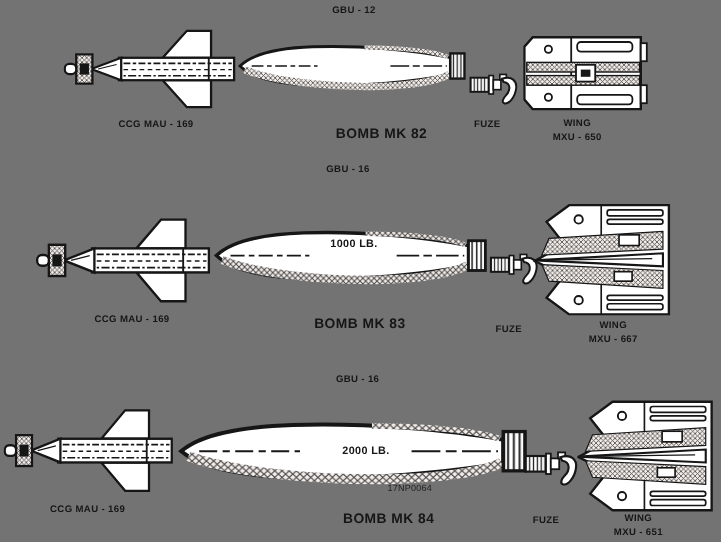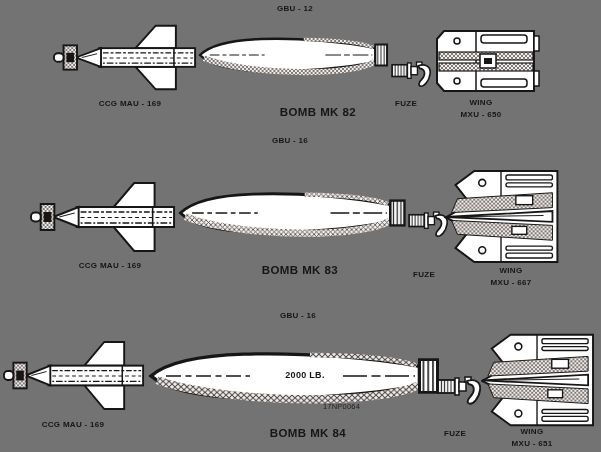--- a/index.html
+++ b/index.html
@@ -117,20 +117,21 @@
   </svg>
 
   <svg class="part" style="left:178px;top:187px" width="230" height="52" viewBox="0 0 196 44" preserveAspectRatio="none">
     <path d="M 2 22 C 12 12.5 34 7 64 6 C 104 4.5 152 9 181 15 L 181 29 C 152 35 104 39.5 64 38 C 34 37 12 31.5 2 22 Z" fill="#fff" stroke="#161616" stroke-width="2.4"></path>
     <path d="M 6 25 C 30 35 80 40 120 39 C 152 38 172 33.5 180 29" fill="none" stroke="url(#hx)" stroke-width="6"></path>
     <path d="M 108 6.5 C 145 7 168 10 179 14.5" fill="none" stroke="url(#hx)" stroke-width="3.5"></path>
     <line x1="12" y1="22" x2="68" y2="22" stroke="#161616" stroke-width="1.2" stroke-dasharray="10 3 4 3"></line>
     <line x1="130" y1="22" x2="178" y2="22" stroke="#161616" stroke-width="1.2" stroke-dasharray="16 3 6 3"></line>
     <rect x="181" y="11.5" width="12" height="21" fill="url(#ribs)" stroke="#161616" stroke-width="2"></rect>
   </svg>
+  <div class="weight" style="left:240px;top:198px;width:110px">1000 LB.</div>
 
   <svg class="part" style="left:407px;top:203px" width="44" height="38" viewBox="0 0 46 42">
     <rect x="1" y="13" width="17" height="13" fill="url(#ribs)" stroke="#161616" stroke-width="1.8"></rect>
     <rect x="18" y="11" width="4" height="17" fill="#fff" stroke="#161616" stroke-width="1.5"></rect>
     <rect x="22" y="15" width="7" height="9" fill="#fff" stroke="#161616" stroke-width="1.5"></rect>
     <rect x="28" y="10" width="6" height="5" fill="#fff" stroke="#161616" stroke-width="1.5"></rect>
     <path d="M 30 14 C 39 11 44 16 43 23 C 42 31 36 38 32 36.5 C 29.5 35.5 31 32 33.5 29.5 C 38 25 38.5 18 31.5 17 Z" fill="#fff" stroke="#161616" stroke-width="1.8"></path>
   </svg>
 
   <svg class="part" style="left:444px;top:170px" width="116" height="93" viewBox="0 0 116 94">
@@ -207,20 +208,20 @@
     <rect x="62" y="84" width="47" height="5" rx="2" fill="#fff" stroke="#161616" stroke-width="1.4"></rect>
     <polygon points="13,29 109,23 109,38 7,43" fill="url(#hx)" stroke="#161616" stroke-width="1"></polygon>
     <polygon points="7,51 109,56 109,71 13,65" fill="url(#hx)" stroke="#161616" stroke-width="1"></polygon>
     <polygon points="1,47.5 109,41.5 109,52.5" fill="#fff" stroke="#161616" stroke-width="1.8"></polygon>
     <line x1="8" y1="47.3" x2="100" y2="46" stroke="#161616" stroke-width="1"></line>
     <rect x="72" y="26" width="17" height="9" fill="#fff" stroke="#161616" stroke-width="1.4"></rect>
     <rect x="68" y="57" width="15" height="8" fill="#fff" stroke="#161616" stroke-width="1.4"></rect>
   </svg>
 
   <div class="lbl" style="left:21px;top:420px;width:104px">CCG MAU - 169</div>
-  <div class="lbl lbl-big" style="left:236px;top:427px;width:110px">BOMB MK 84</div>
+  <div class="lbl lbl-big" style="left:252px;top:427px;width:110px">BOMB MK 84</div>
   <div class="lbl" style="left:427px;top:429px;width:56px">FUZE</div>
   <div class="lbl wing-lbl" style="left:496px;top:426px;width:72px">
     <div>WING</div>
     <div>MXU - 651</div>
   </div>
 
 </div>
 
 </body></html>

